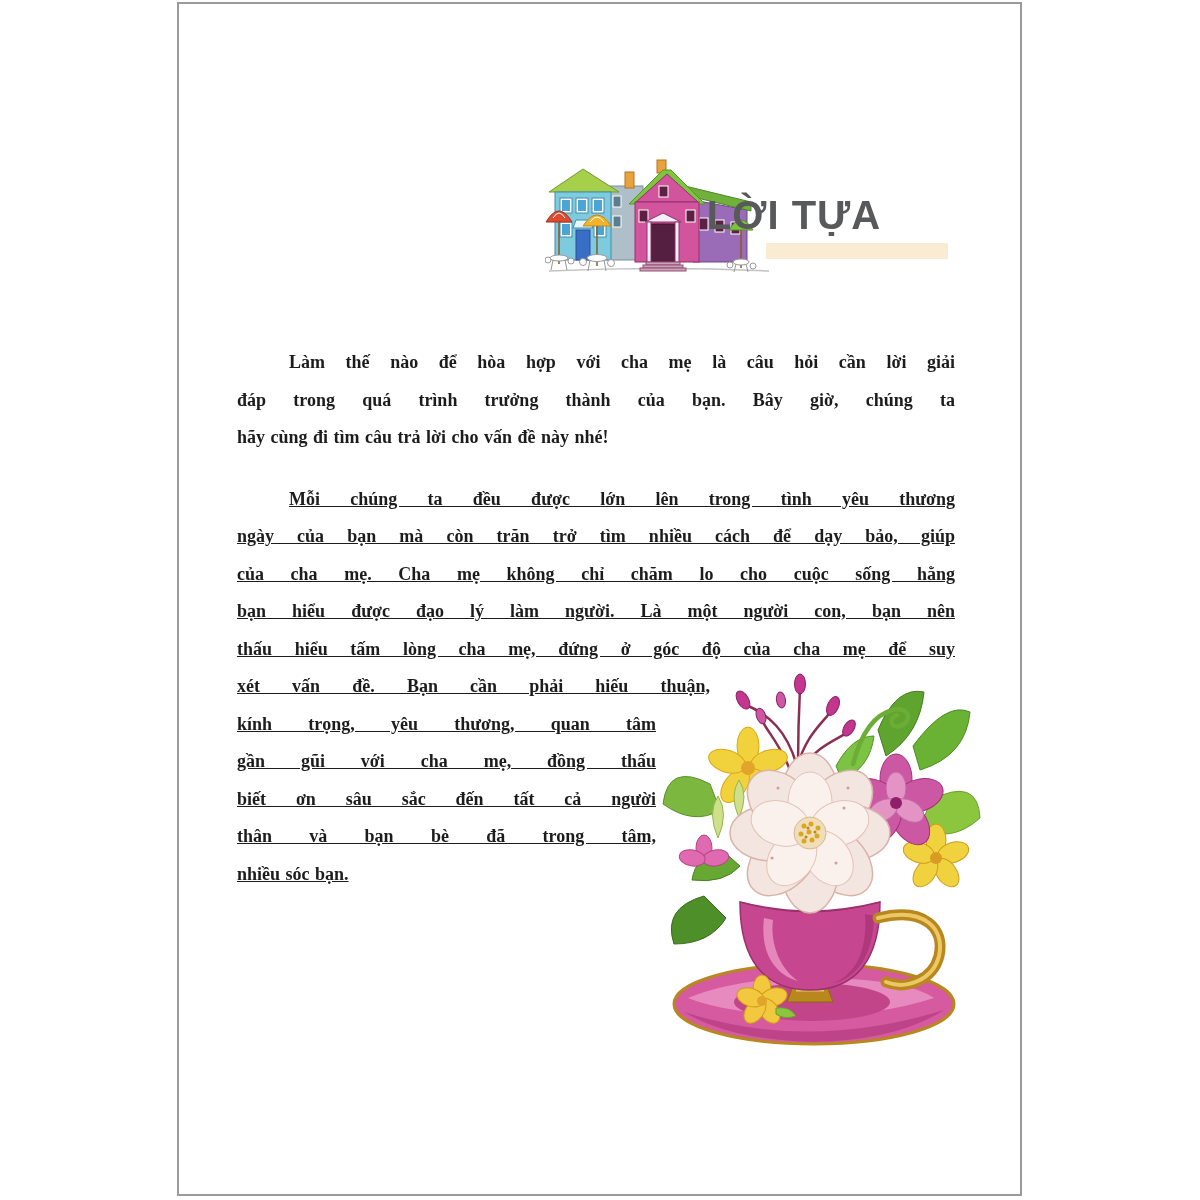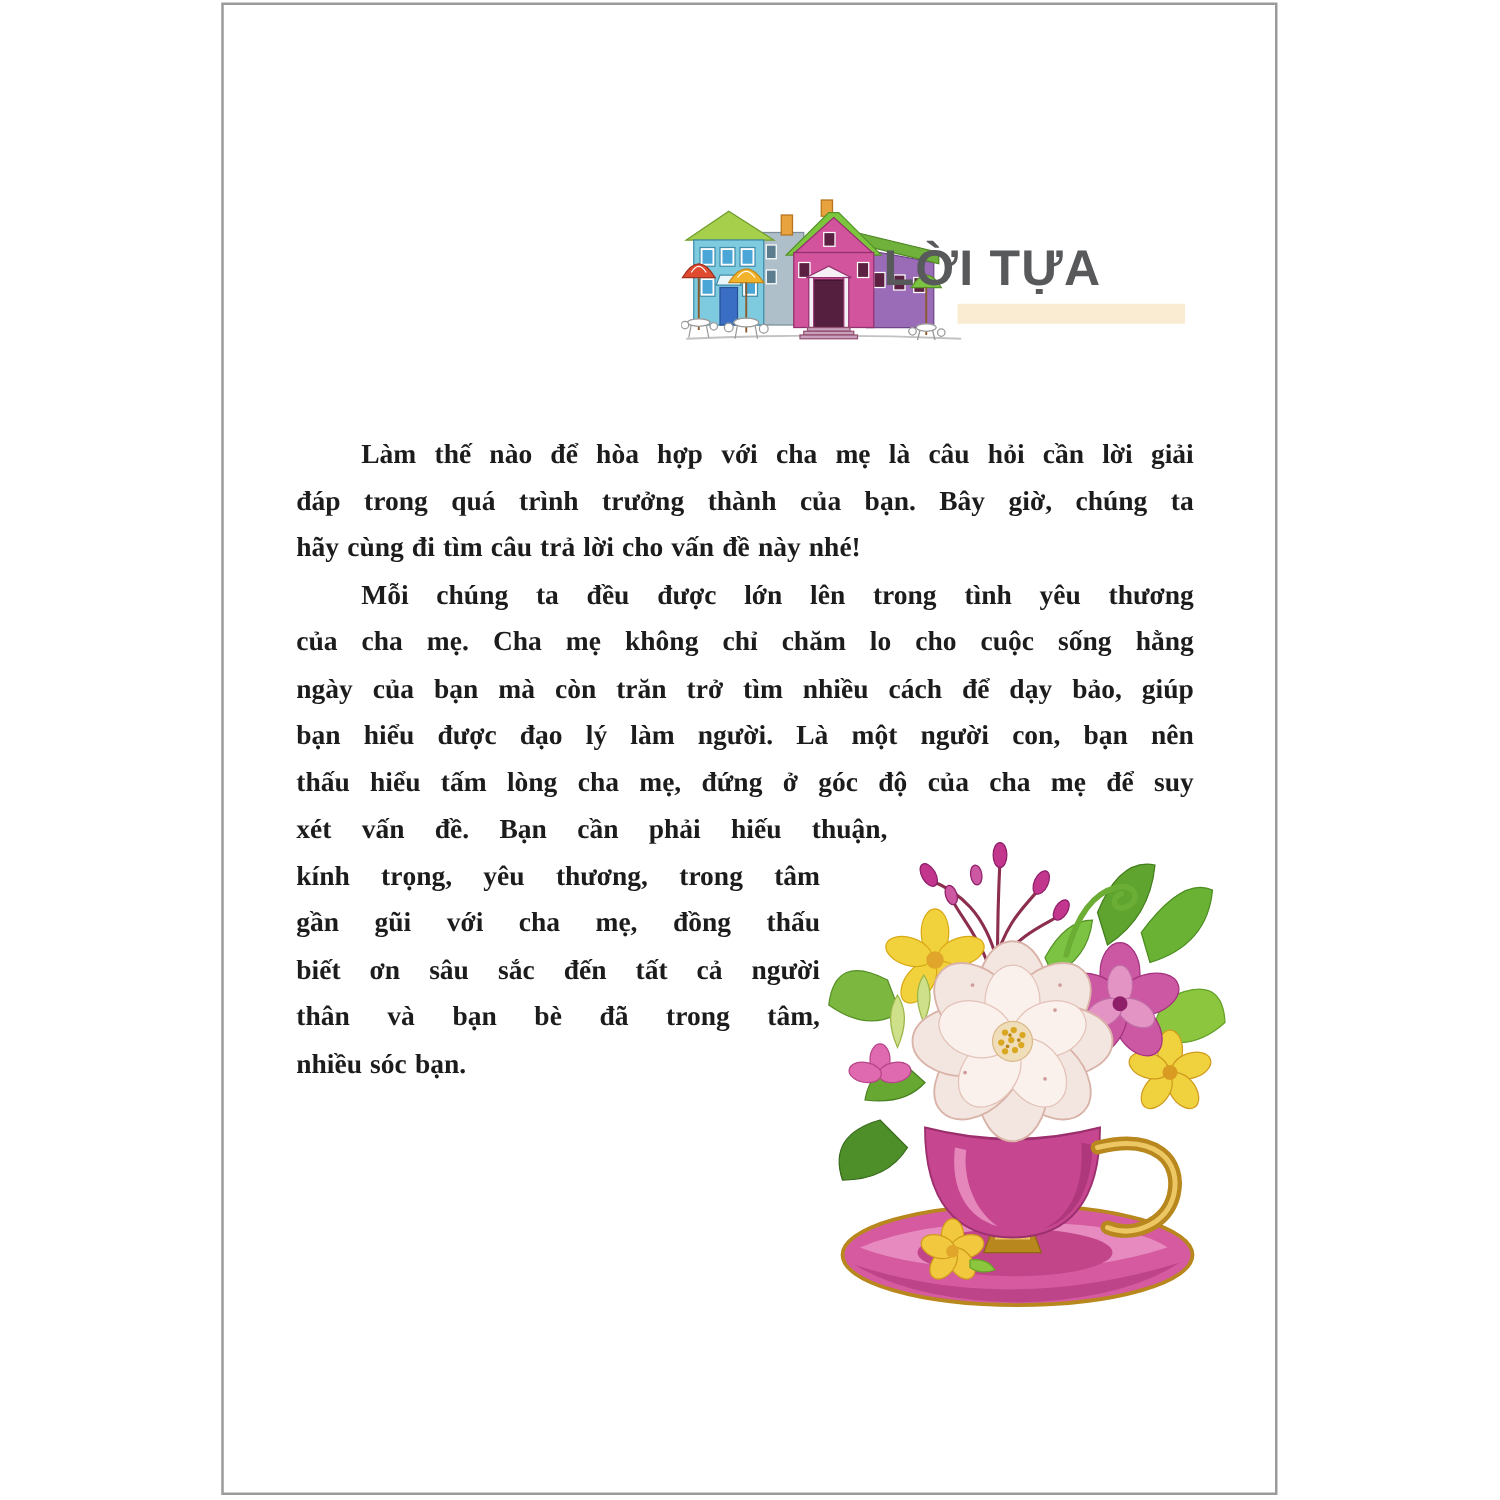--- a/index.html
+++ b/index.html
@@ -6,28 +6,28 @@
   body{width:1200px;height:1200px;background:#ffffff;position:relative;overflow:hidden;
        font-family:"Liberation Serif","DejaVu Serif",serif;}
   .frame{position:absolute;left:177px;top:2px;width:845px;height:1194px;
          border:2px solid #9b9b9b;box-sizing:border-box;background:#fff;}
   .houses{position:absolute;left:545px;top:158px;width:228px;height:122px;}
   .title{position:absolute;left:640px;top:193px;width:308px;text-align:center;
          font-family:"Liberation Sans","DejaVu Sans",sans-serif;font-weight:bold;
          font-size:40px;line-height:44px;color:#58595b;letter-spacing:1px;}
   .accent-bar{position:absolute;left:766px;top:243px;width:182px;height:16px;background:#faecd2;}
   .text-block{position:absolute;left:237px;top:344px;width:718px;color:#1c1c1c;}
-  .line{font-size:22px;line-height:37.5px;font-weight:bold;
+  .line{font-size:18px;line-height:37.5px;font-weight:bold;
         text-align:justify;text-align-last:justify;width:718px;
         word-spacing:1px;}
   .line.w6{width:473px;}
   .line.wn{width:419px;}
   .line.last{text-align-last:left;}
   .line.indent{text-indent:52px;}
-  .p2{margin-top:0;}
+  .p2{margin-top:24px;text-decoration:underline;}
   .teacup{position:absolute;left:648px;top:668px;width:335px;height:380px;}
   svg{display:block;width:100%;height:100%;}
 </style>
 </head>
 <body>
 
 <div class="frame"></div>
 
 <div class="houses">
 <svg viewBox="0 0 228 122">
@@ -105,26 +105,26 @@
 <div class="accent-bar"></div>
 
 <div class="text-block">
   <div class="para">
     <div class="line indent">Làm thế nào để hòa hợp với cha mẹ là câu hỏi cần lời giải</div>
     <div class="line">đáp trong quá trình trưởng thành của bạn. Bây giờ, chúng ta</div>
     <div class="line last">hãy cùng đi tìm câu trả lời cho vấn đề này nhé!</div>
   </div>
   <div class="para p2">
     <div class="line indent">Mỗi chúng ta đều được lớn lên trong tình yêu thương</div>
+    <div class="line">ngày của bạn mà còn trăn trở tìm nhiều cách để dạy bảo, giúp</div>
     <div class="line">của cha mẹ. Cha mẹ không chỉ chăm lo cho cuộc sống hằng</div>
-    <div class="line">ngày của bạn mà còn trăn trở tìm nhiều cách để dạy bảo, giúp</div>
     <div class="line">bạn hiểu được đạo lý làm người. Là một người con, bạn nên</div>
     <div class="line">thấu hiểu tấm lòng cha mẹ, đứng ở góc độ của cha mẹ để suy</div>
     <div class="line w6">xét vấn đề. Bạn cần phải hiếu thuận,</div>
-    <div class="line wn">kính trọng, yêu thương, trong tâm</div>
+    <div class="line wn">kính trọng, yêu thương, quan tâm</div>
     <div class="line wn">gần gũi với cha mẹ, đồng thấu</div>
     <div class="line wn">biết ơn sâu sắc đến tất cả người</div>
     <div class="line wn">thân và bạn bè đã trong tâm,</div>
     <div class="line last">nhiều sóc bạn.</div>
   </div>
 </div>
 
 <div class="teacup">
 <svg viewBox="0 0 335 380">
 

